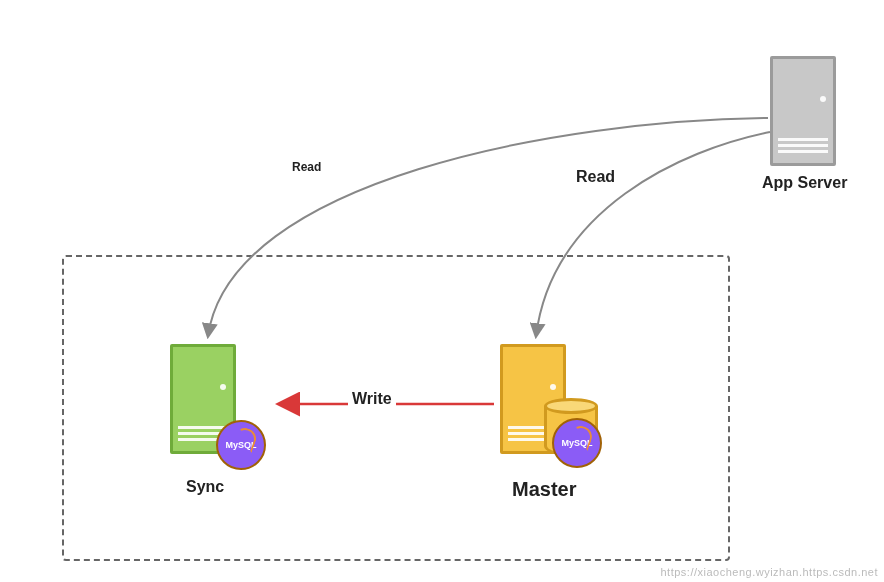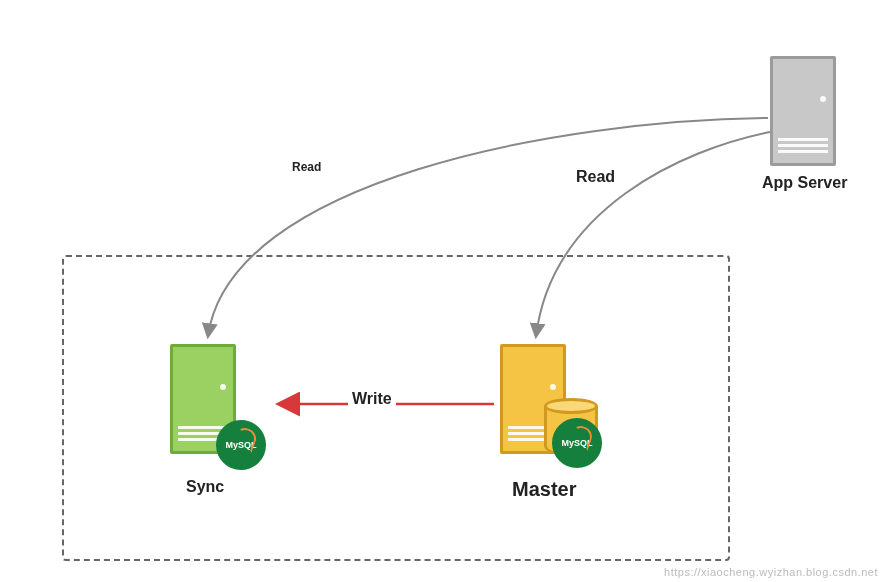--- a/index.html
+++ b/index.html
@@ -72,28 +72,28 @@
     position: absolute;
     width: 54px; height: 16px;
     top: 0;
     border: 3px solid;
     border-radius: 50%;
   }
   .mysql-badge {
     position: absolute;
     width: 50px; height: 50px;
     border-radius: 50%;
-    background: #15803d;
+    background: #8b5cf6;
     display: flex;
     align-items: center;
     justify-content: center;
     color: #fff;
     font-size: 9px;
     font-weight: bold;
-    border: 2px solid #15803d;
+    border: 2px solid #a16207;
   }
   .mysql-badge::before{
     content:"";
     position:absolute;
     width:18px;height:18px;
     border:2px solid #e88c3a;
     border-left-color:transparent;
     border-bottom-color:transparent;
     border-radius:50% 50% 0 50%;
     top:6px; right:8px;
@@ -172,14 +172,14 @@
 
     <path d="M 770 132 C 680 150, 552 210, 536 336" fill="none" stroke="#888888" stroke-width="2" marker-end="url(#arrow-gray)"></path>
 
     <line x1="494" y1="404" x2="280" y2="404" stroke="#d93838" stroke-width="2.5" marker-end="url(#arrow-red)"></line>
   </svg>
 
   <div class="label" style="left:292px; top:160px; font-size:12px;">Read</div>
   <div class="label" style="left:576px; top:168px; font-size:16px;">Read</div>
   <div class="label" style="left:348px; top:390px; font-size:16px; background:#fff; padding:0 4px;">Write</div>
 
-  <div class="watermark">https://xiaocheng.wyizhan.blog.csdn.net</div>
+  <div class="watermark">https://xiaocheng.wyizhan.https.csdn.net</div>
 </div>
 
 </body></html>

